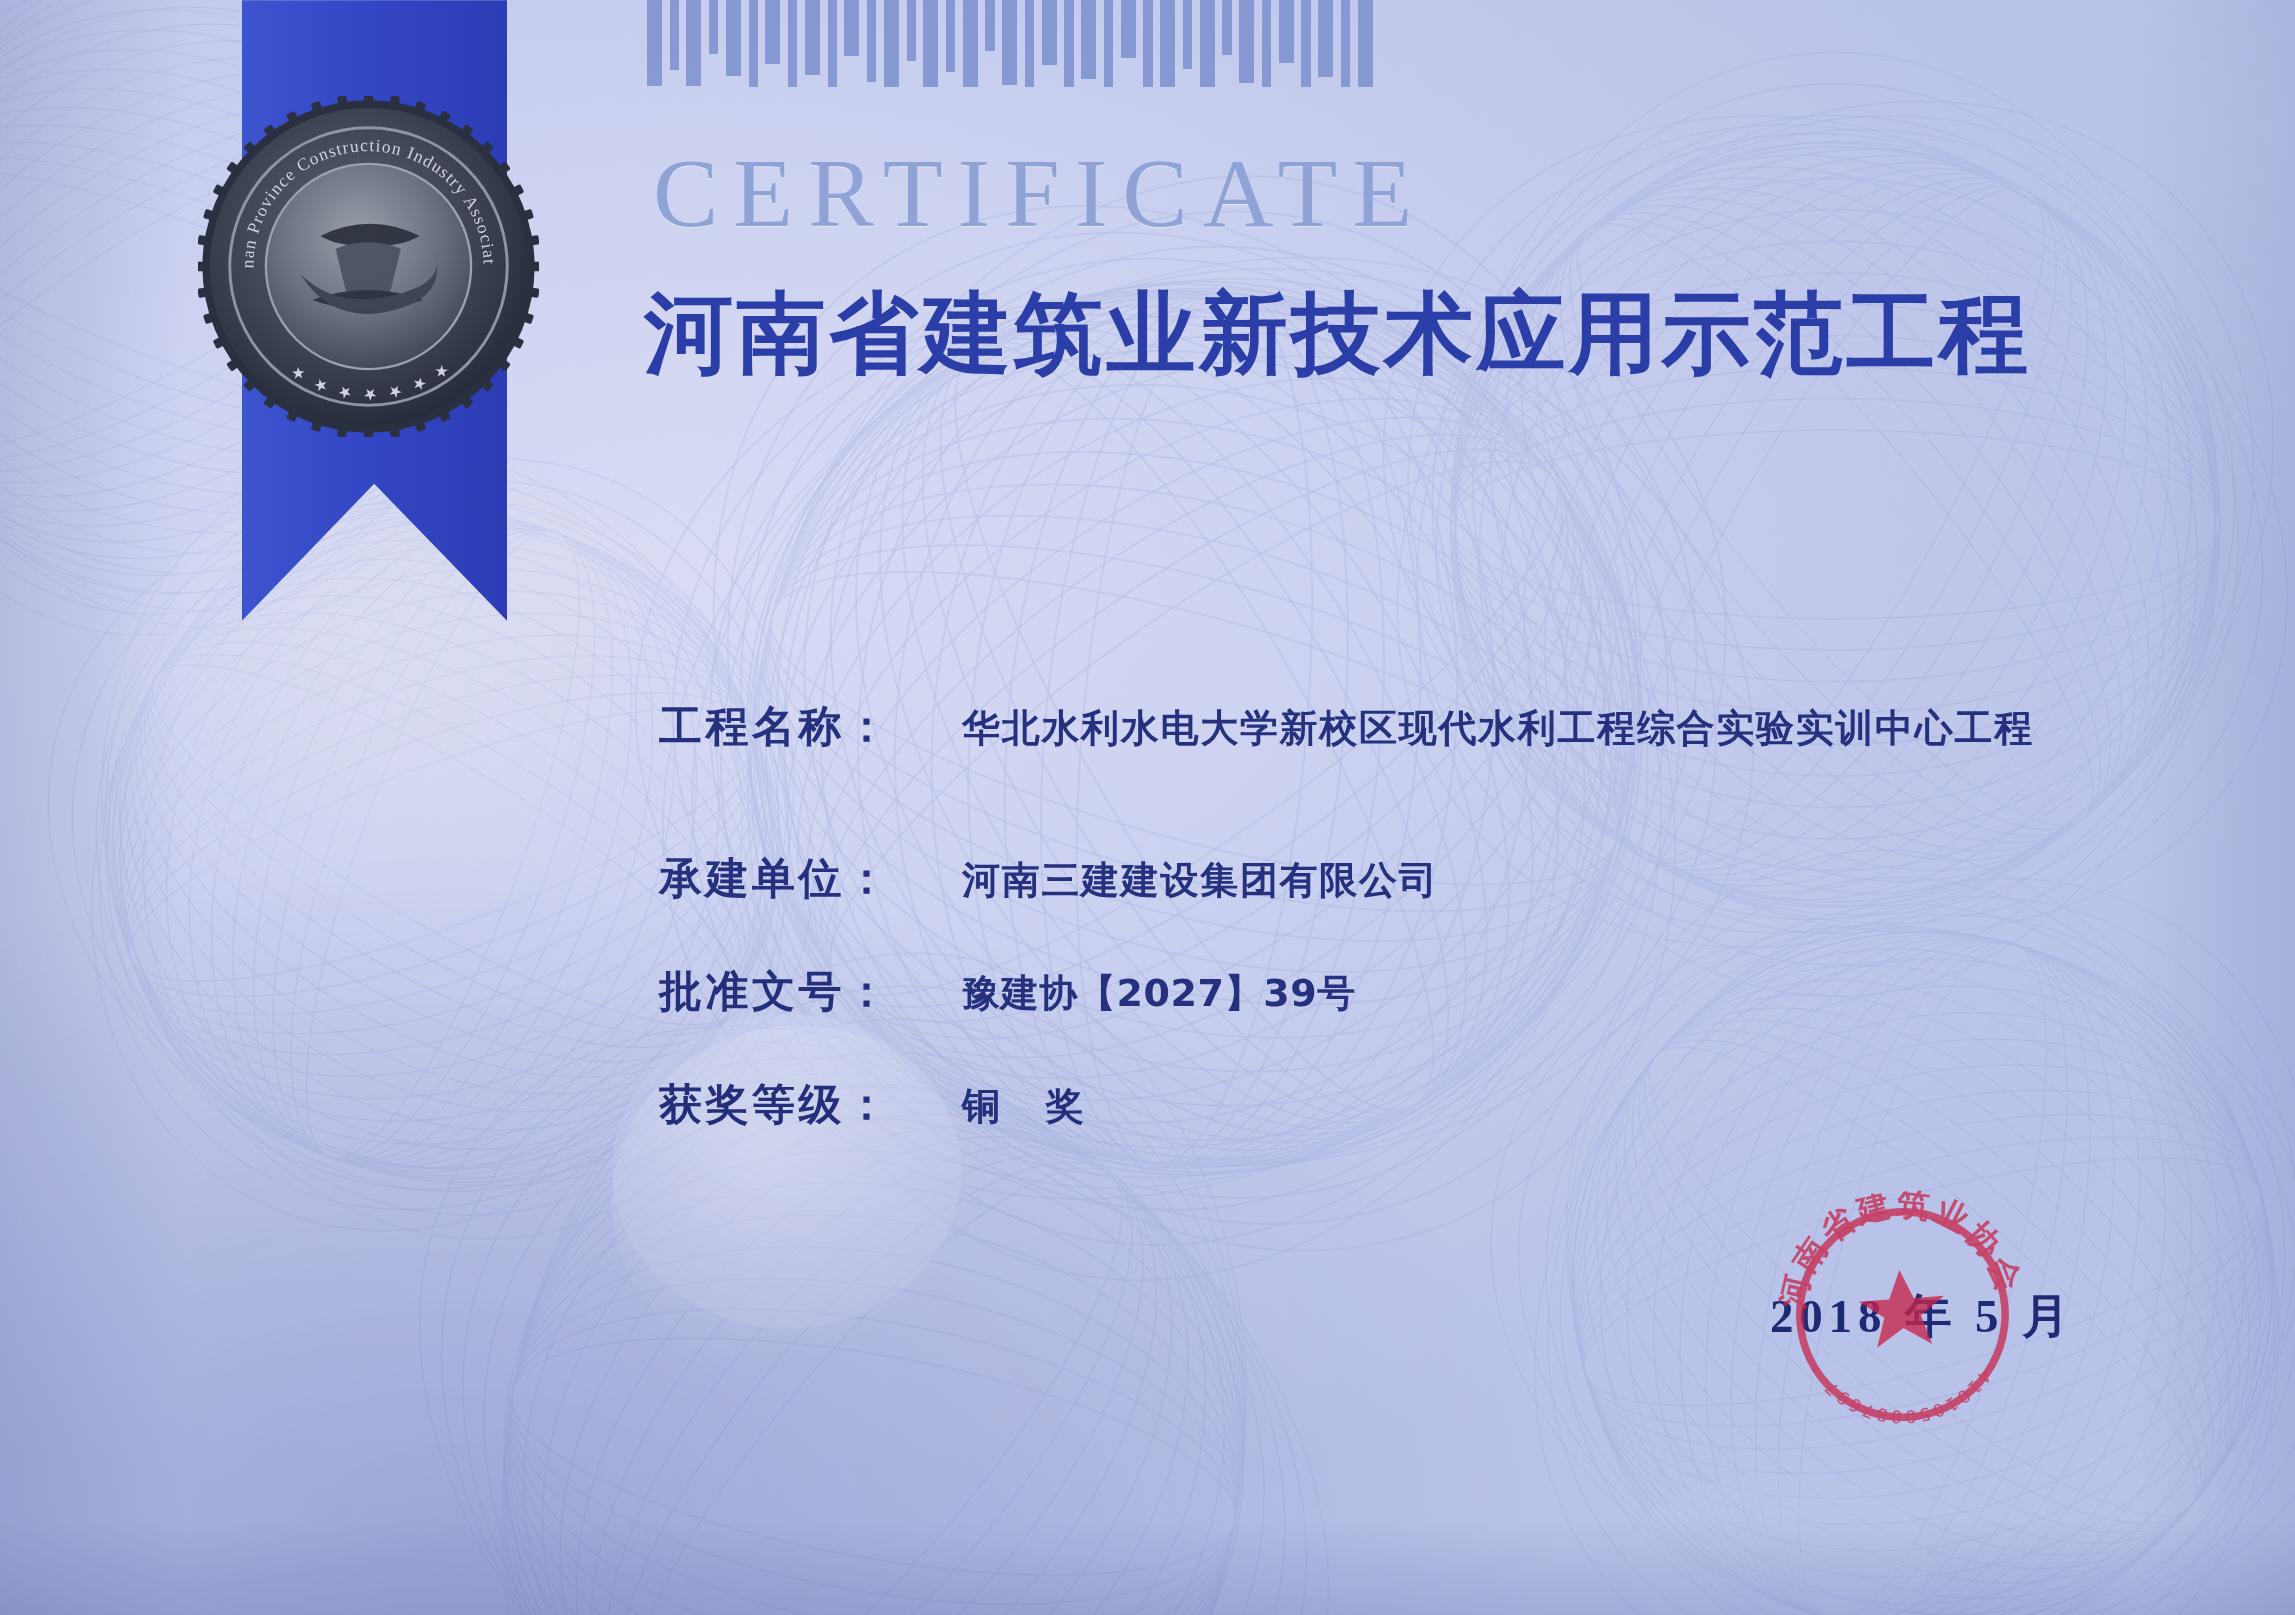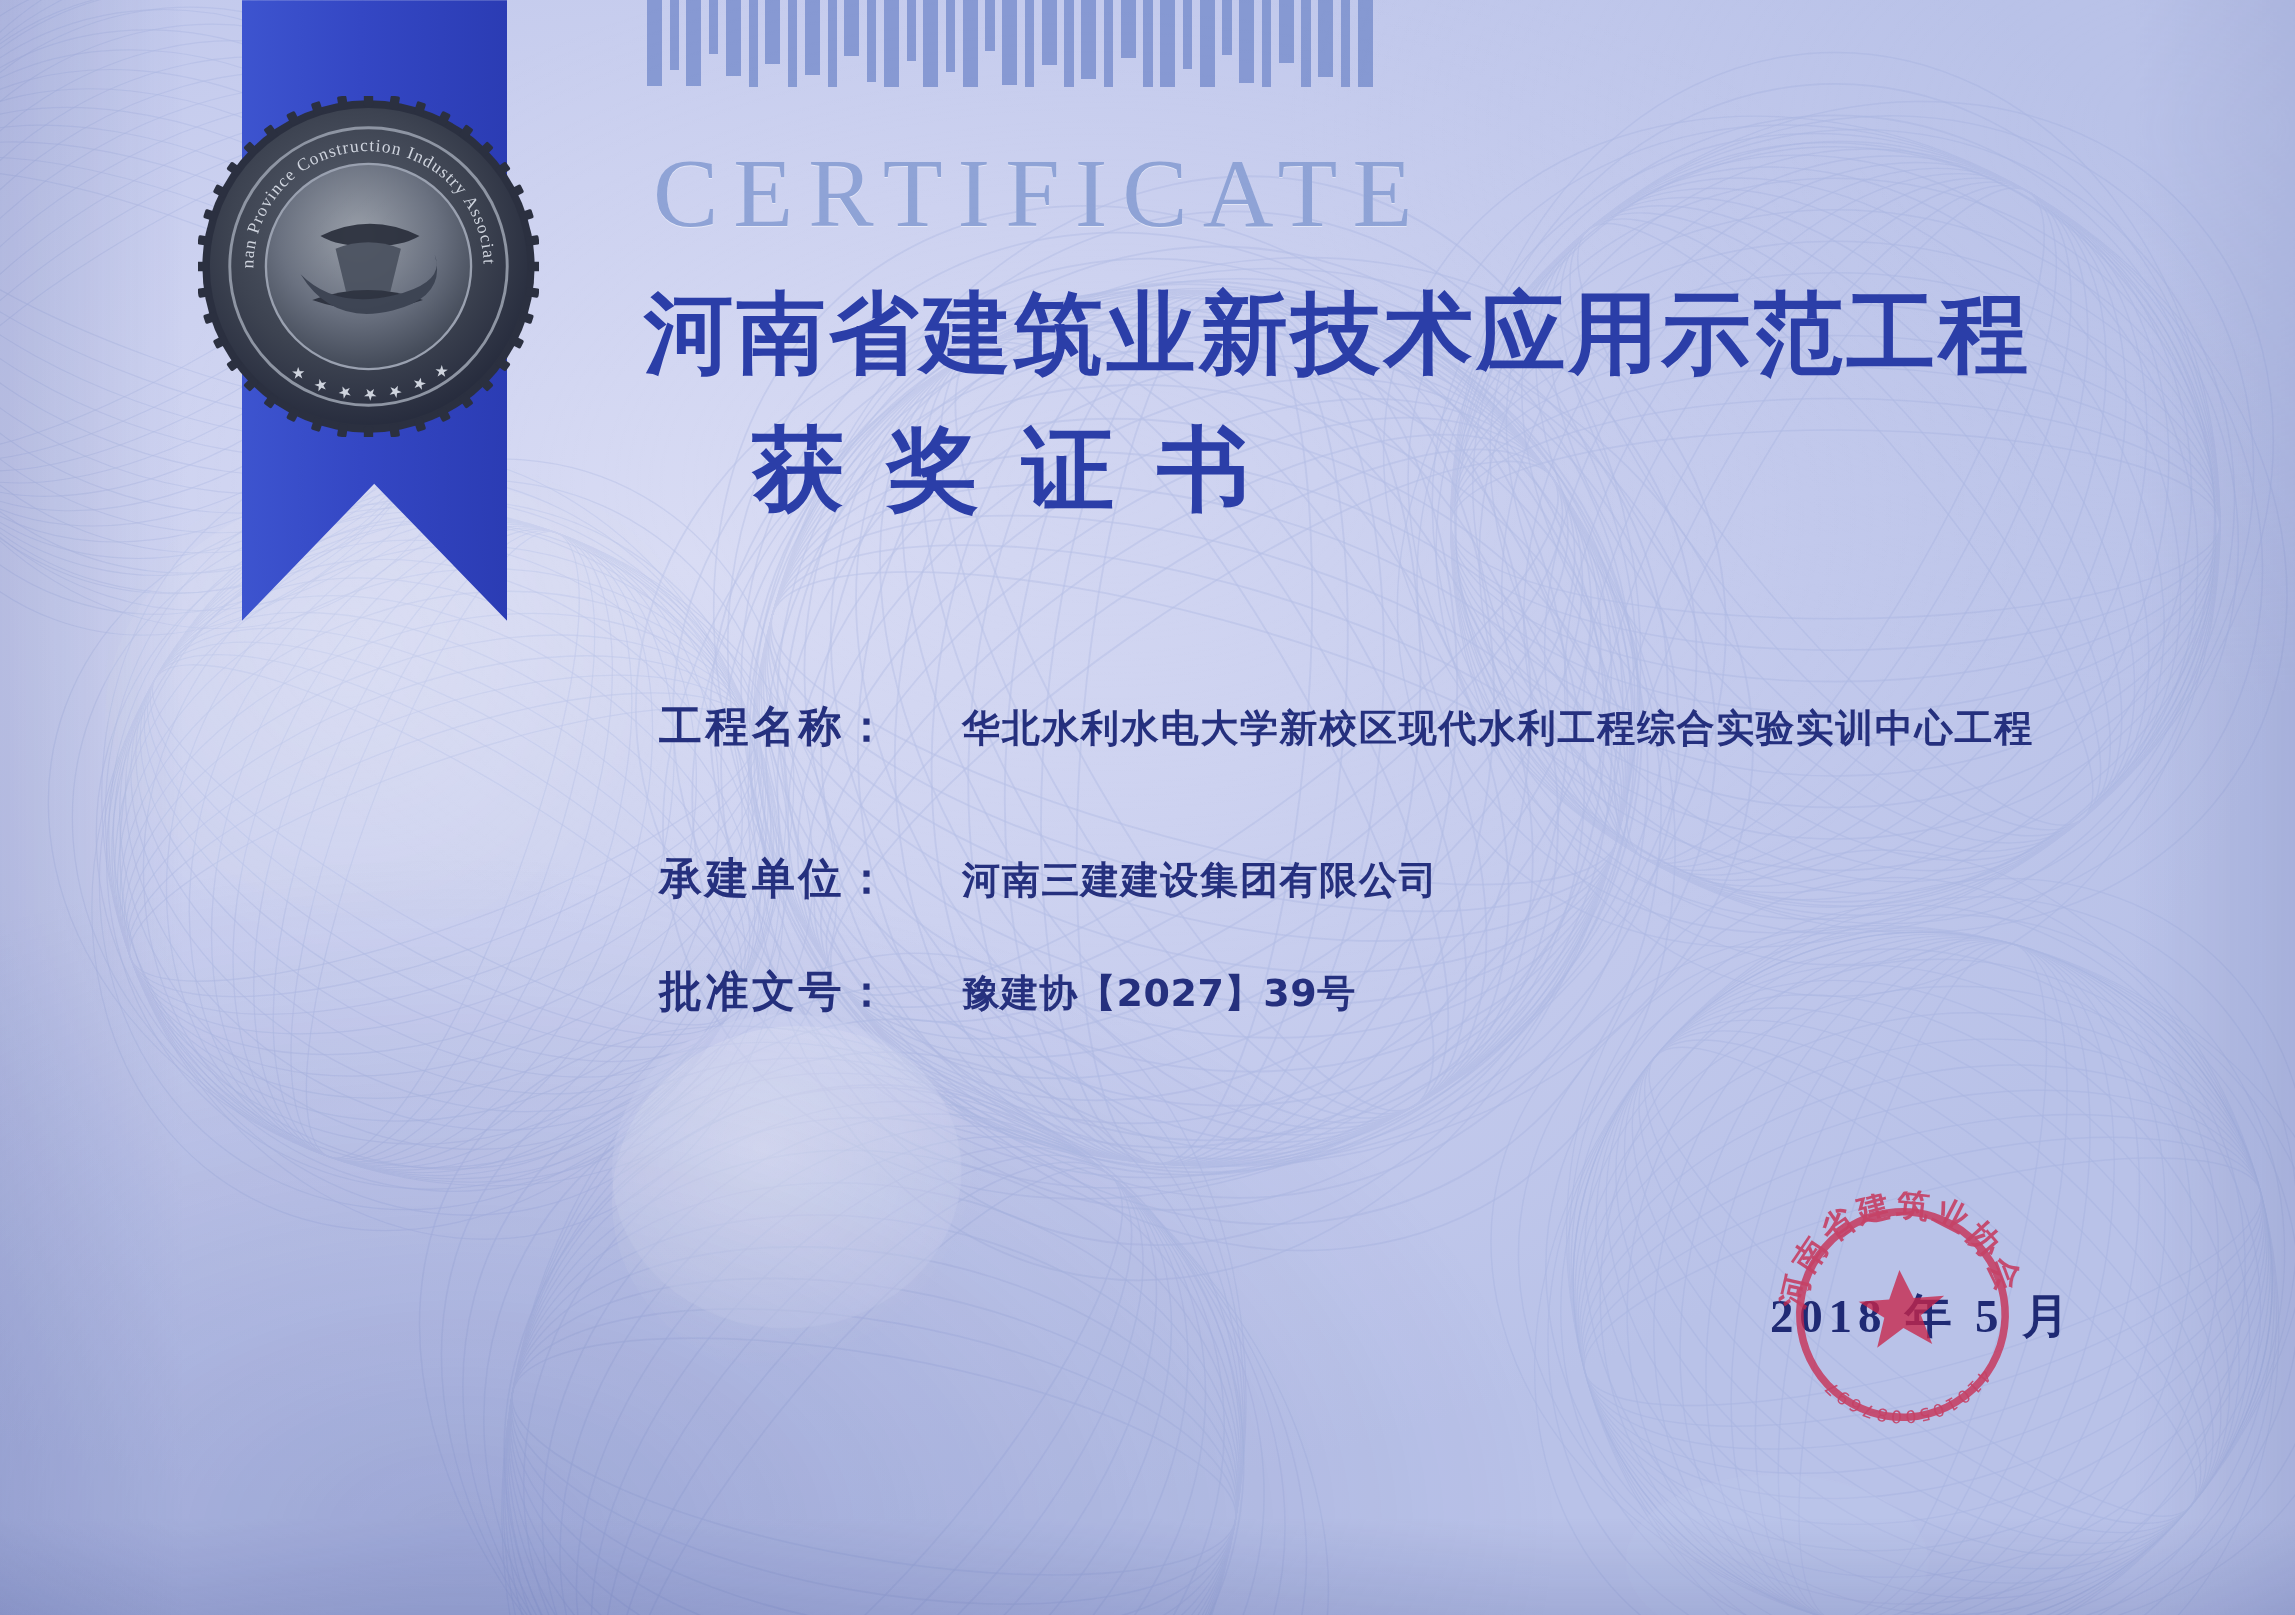--- a/index.html
+++ b/index.html
@@ -391,39 +391,42 @@
         <text>
           <textPath href="#arcBottom" startOffset="50%" text-anchor="middle">★ ★ ★ ★ ★ ★ ★</textPath>
         </text>
       </g>
     </svg>
   </div>
 
   <div class="cert-word">CERTIFICATE</div>
 
   <div class="title-cn-1">河南省建筑业新技术应用示范工程</div>
-  <div class="title-cn-2">获奖证书</div>
 
   <div class="fields">
 
     <div class="row">
       <span class="lbl">工程名称：</span>
       <span class="val wide">华北水利水电大学新校区现代水利工程综合实验实训中心工程</span>
     </div>
 
     <div class="row">
       <span class="lbl">承建单位：</span>
       <span class="val wide">河南三建建设集团有限公司</span>
     </div>
 
     <div class="row">
       <span class="lbl">批准文号：</span>
       <span class="val">豫建协【2027】39号</span>
     </div>
 
+    <div class="row">
+      <span class="lbl">获奖等级：</span>
+      <span class="val grade">铜  奖</span>
+    </div>
 
   </div>
 
   <div class="date">2018 年 5 月</div>
 
   <div class="stamp">
     <svg viewBox="0 0 420 420" aria-hidden="true">
       <defs>
         <path id="ringTop" d="M 40 210 A 170 170 0 0 1 380 210"></path>
         <path id="ringBottom" d="M 375 210 A 165 165 0 0 1 45 210"></path>

